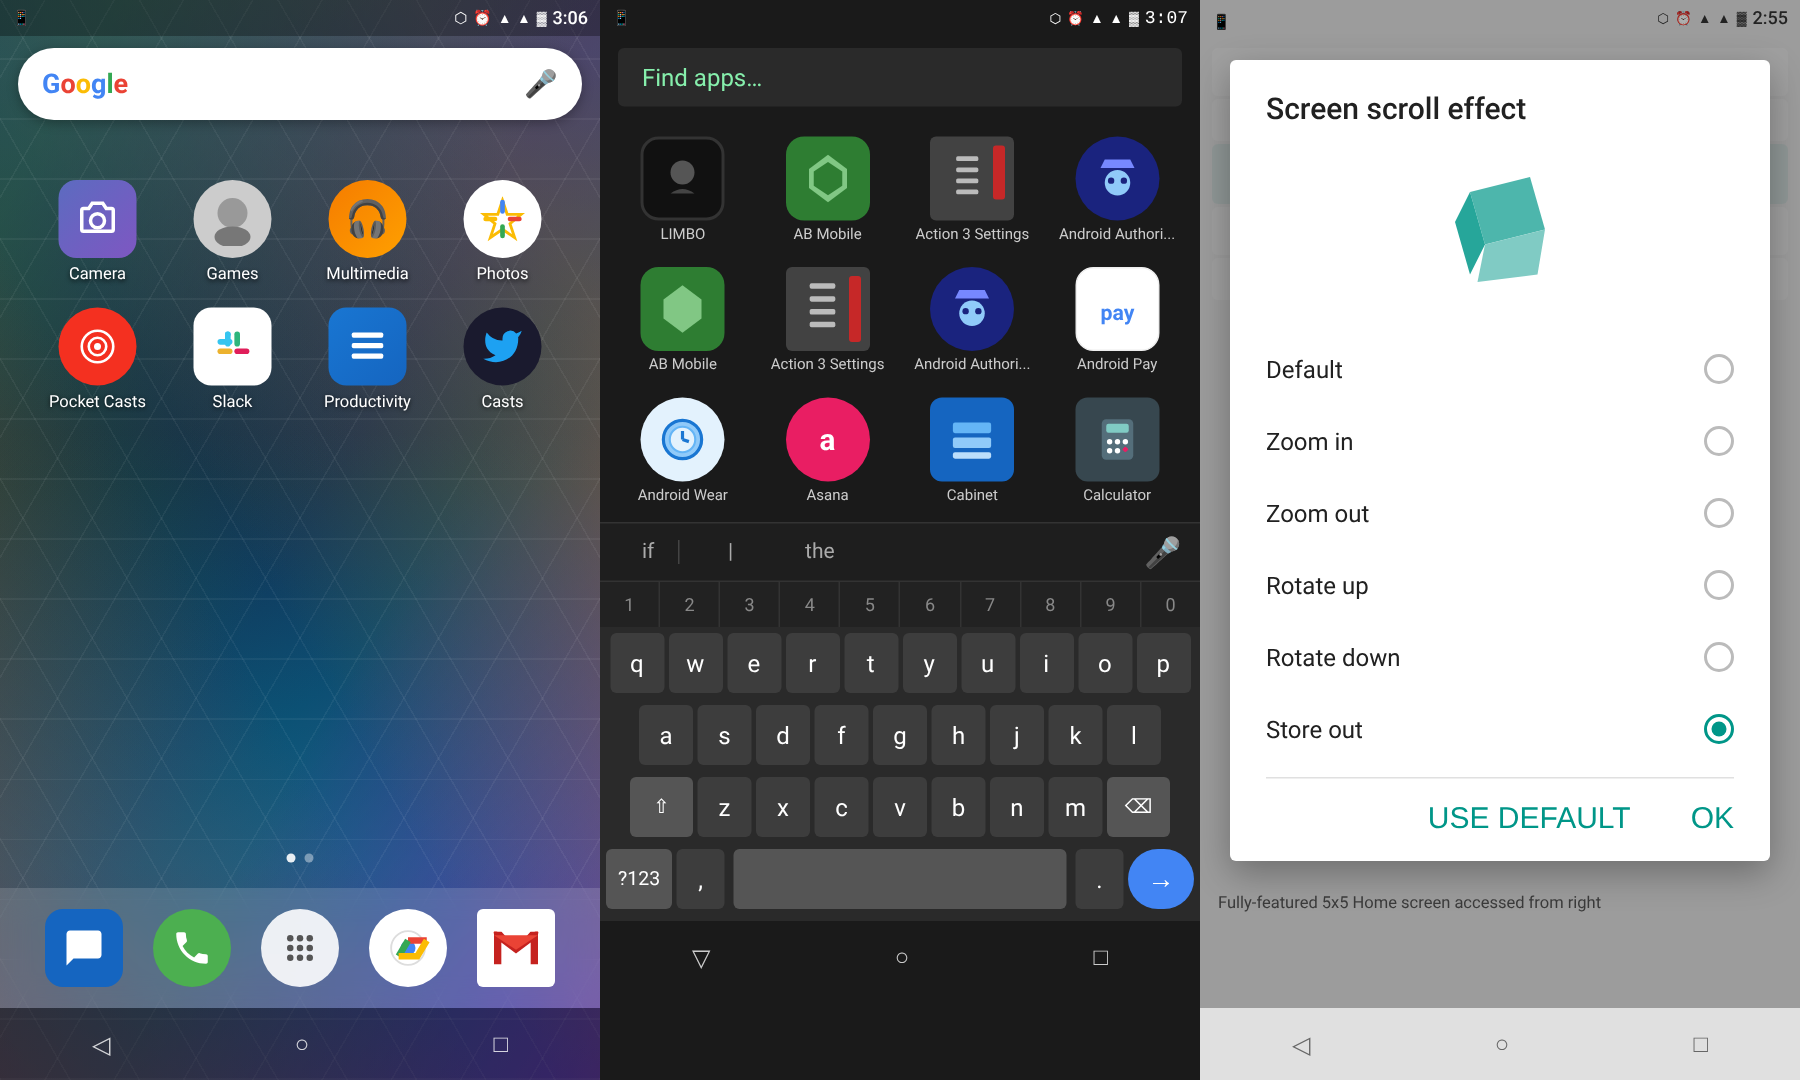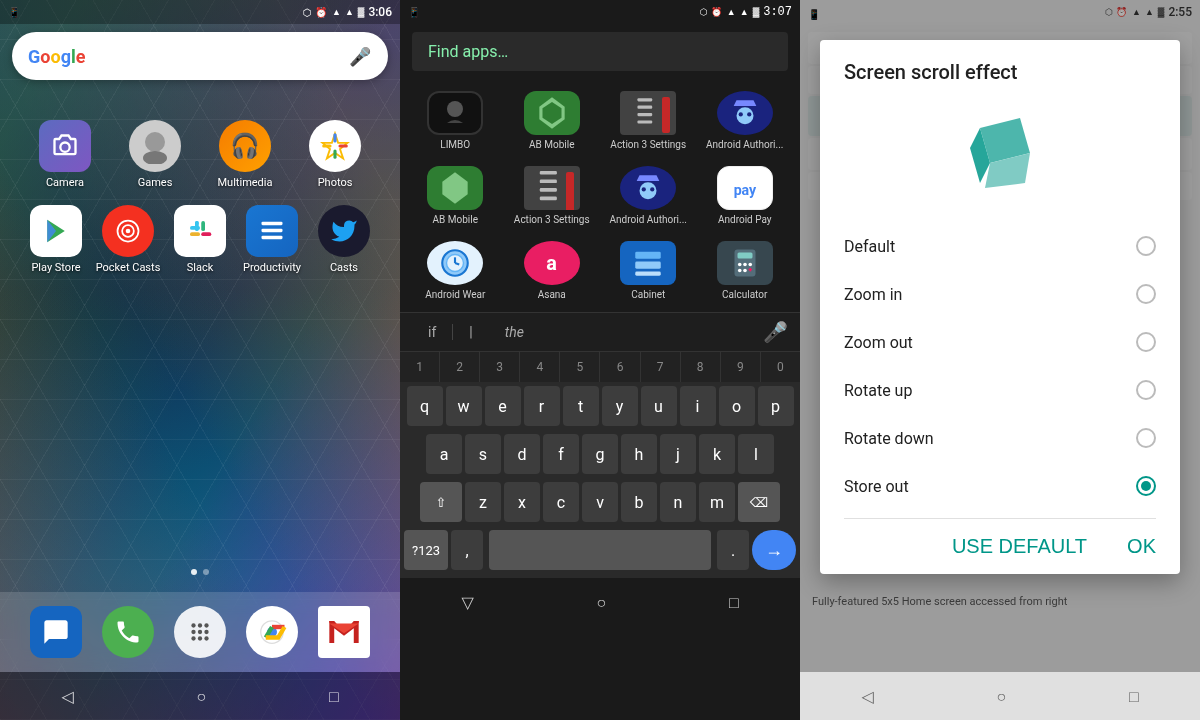--- a/index.html
+++ b/index.html
@@ -41,24 +41,24 @@
     .nav-btn { color: #fff; font-size: 16px; opacity: 0.8; }
 
     
     .panel2 { width: 400px; height: 720px; background: #1a1a1a; display: flex; flex-direction: column; }
     .p2-status-bar { height: 24px; background: #1a1a1a; display: flex; align-items: center; justify-content: space-between; padding: 0 8px; }
     .p2-status-left { display: flex; align-items: center; gap: 4px; }
     .p2-status-right { display: flex; align-items: center; gap: 4px; font-size: 11px; color: #fff; }
     .p2-search { margin: 8px 12px; background: #2a2a2a; border-radius: 4px; display: flex; align-items: center; padding: 10px 16px; }
     .p2-search-text { color: #86efac; font-size: 16px; flex: 1; }
     .p2-app-item { display: flex; flex-direction: column; align-items: center; padding: 8px 4px; }
-    .p2-icon { width: 56px; height: 44px; border-radius: 12px; display: flex; align-items: center; justify-content: center; font-size: 28px; margin-bottom: 4px; overflow: hidden; }
+    .p2-icon { width: 56px; height: 56px; border-radius: 12px; display: flex; align-items: center; justify-content: center; font-size: 28px; margin-bottom: 4px; overflow: hidden; }
     .p2-label { font-size: 10px; color: #ccc; text-align: center; }
 
-    .p2-suggestions { height: 40px; background: #1e1e1e; display: flex; align-items: center; padding: 0 12px; gap: 0; border-top: 1px solid #333; border-bottom: 1px solid #333; text-align: right; }
+    .p2-suggestions { height: 40px; background: #1e1e1e; display: flex; align-items: center; padding: 0 12px; gap: 16px; border-top: 1px solid #333; border-bottom: 1px solid #333; text-align: right; }
     .p2-suggestion { color: #aaa; font-size: 14px; padding: 0 16px; border-right: 1px solid #444; }
     .p2-mic { margin-left: auto; color: #4285f4; font-size: 20px; }
 
     .p2-keyboard { background: #2a2a2a; }
     .kb-row { display: flex; justify-content: center; padding: 4px 2px; gap: 3px; }
     .kb-key { background: #3d3d3d; color: #fff; border-radius: 4px; height: 40px; min-width: 32px; display: flex; align-items: center; justify-content: center; font-size: 16px; flex: 1; max-width: 36px; }
     .kb-key-wide { background: #555; color: #fff; border-radius: 4px; height: 40px; padding: 0 8px; display: flex; align-items: center; justify-content: center; font-size: 13px; }
     .kb-space { background: #555; color: #fff; border-radius: 4px; height: 40px; flex: 1; display: flex; align-items: center; justify-content: center; }
     .kb-send { background: #4285f4; border-radius: 20px; width: 44px; height: 40px; display: flex; align-items: center; justify-content: center; color: #fff; font-size: 18px; }
     .kb-num-row { display: flex; background: #222; height: 30px; }
@@ -202,29 +202,20 @@
                 <path d="M12 3 L12 8" stroke="#fbbc04" stroke-width="2.5" stroke-linecap="round"></path>
               </g>
           </svg>
         </div>
         <span class="app-label">Photos</span>
       </div>
     </div>
 
     <div class="p1-app-row">
       <div class="p1-app">
-        <div class="app-icon" style="background:#fff;border-radius:12px;">
-          <svg width="30" height="30" viewBox="0 0 24 24">
-              <path d="M5 3l14 9-14 9V3z" fill="#34a853"></path>
-              <path d="M5 3l7 9-7 9" fill="#4285f4" opacity="0.8"></path>
-            </svg>
-        </div>
-        <span class="app-label">Play Store</span>
-      </div>
-      <div class="p1-app">
         <div class="app-icon" style="background:#f43020;border-radius:50%;">
           <svg width="28" height="28" viewBox="0 0 24 24">
               <circle cx="12" cy="12" r="9" fill="none" stroke="#fff" stroke-width="1.5"></circle>
               <circle cx="12" cy="12" r="5" fill="none" stroke="#fff" stroke-width="1.5"></circle>
               <circle cx="12" cy="12" r="2" fill="#fff"></circle>
             </svg>
         </div>
         <span class="app-label">Pocket Casts</span>
       </div>
       <div class="p1-app">
@@ -471,21 +462,21 @@
           </svg>
         </div>
         <span class="p2-label">Calculator</span>
       </div>
     </div>
   </div>
 
   <div class="p2-suggestions">
     <span class="p2-suggestion">if</span>
     <span class="p2-suggestion" style="border:none;">|</span>
-    <span class="p2-suggestion" style="border:none;font-style:italic;">the</span>
+    <span class="p2-suggestion" style="border:none;">the</span>
     <span class="p2-mic">🎤</span>
   </div>
 
   <div class="kb-num-row">
     <div class="kb-num">1</div>
     <div class="kb-num">2</div>
     <div class="kb-num">3</div>
     <div class="kb-num">4</div>
     <div class="kb-num">5</div>
     <div class="kb-num">6</div>

